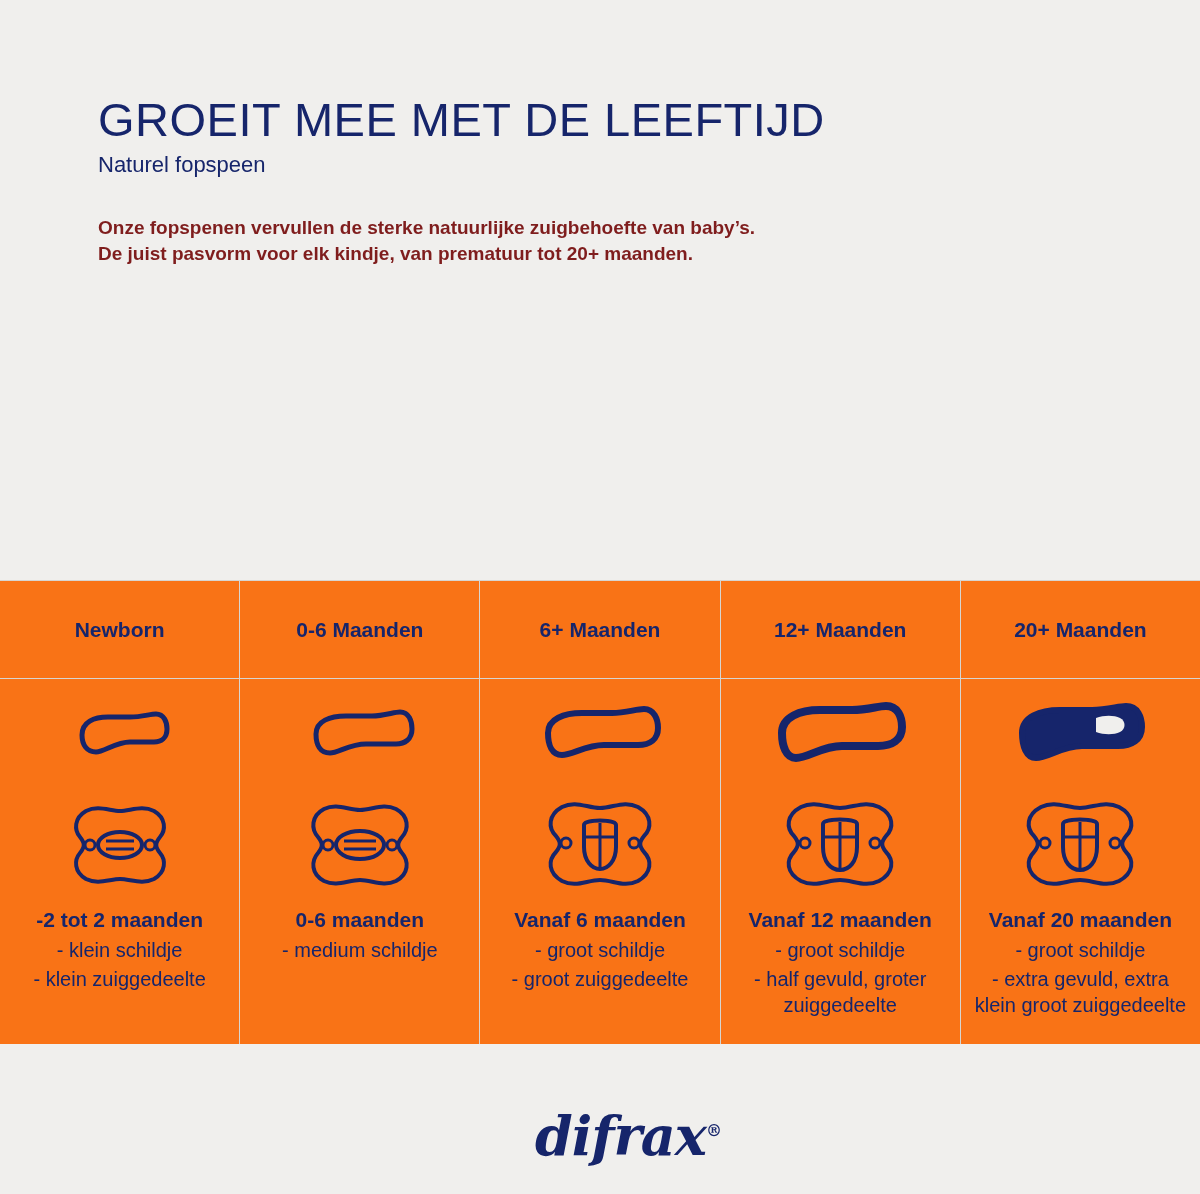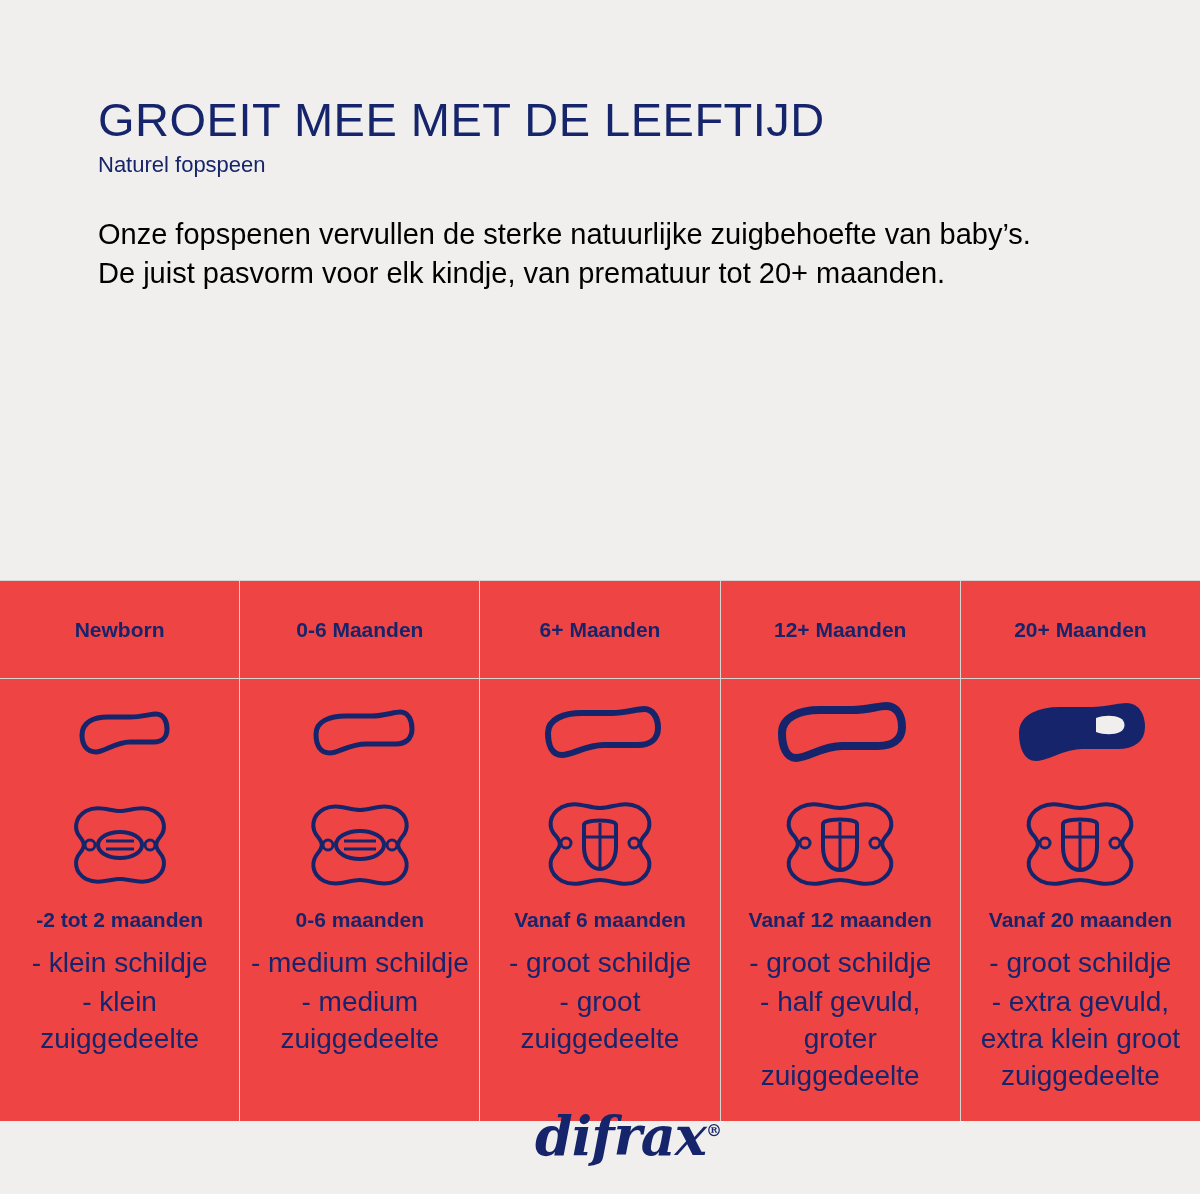--- a/index.html
+++ b/index.html
@@ -35,45 +35,45 @@
     text-transform: uppercase;
   }
   .subtitle {
     font-size: 22px;
     font-weight: 400;
     color: #16256b;
     margin: 0 0 38px 0;
     line-height: 1.1;
   }
   .para {
-    font-size: 29px;
-    font-weight: 400;
+    font-size: 19px;
+    font-weight: 700;
     line-height: 1.35;
-    color: #000000;
+    color: #7f1d1d;
     margin: 0 0 0 0;
     max-width: 940px;
   }
   .para + .para {
   }
   
   .table {
     position: absolute;
     top: 580px;
     left: 0;
     width: 1200px;
     display: flex;
     border-top: 1px solid #d7d5d1;
   }
   .col {
     flex: 1 1 0;
     box-sizing: border-box;
     border-right: 1px solid #d7d5d1;
     display: flex;
     flex-direction: column;
-    background: #ef4444;
+    background: #f97316;
   }
   .col:last-child {
     border-right: none;
   }
   .col-head {
     height: 97px;
     display: flex;
     align-items: center;
     justify-content: center;
     font-size: 21px;
@@ -95,25 +95,25 @@
     justify-content: center;
   }
   .col-body {
     padding: 8px 10px 26px 10px;
     text-align: center;
   }
   .item-title {
     font-size: 21px;
     font-weight: bold;
     color: #16256b;
-    margin-bottom: 12px;
+    margin-bottom: 4px;
     line-height: 1.25;
   }
   .item-desc {
-    font-size: 28px;
+    font-size: 20px;
     font-weight: 400;
     color: #16256b;
     line-height: 1.32;
   }
   .item-desc div {
     margin-top: 2px;
   }
   
   .logo-wrap {
     position: absolute;
@@ -195,21 +195,20 @@
           <line x1="52" y1="44" x2="84" y2="44" stroke="#16256b" stroke-width="3"></line>
           <line x1="52" y1="52" x2="84" y2="52" stroke="#16256b" stroke-width="3"></line>
           <circle cx="36" cy="48" r="5" fill="none" stroke="#16256b" stroke-width="3"></circle>
           <circle cx="100" cy="48" r="5" fill="none" stroke="#16256b" stroke-width="3"></circle>
         </svg>
       </div>
       <div class="col-body">
         <div class="item-title">0-6 maanden</div>
         <div class="item-desc">
           <div>- medium schildje</div>
-          <div>- medium zuiggedeelte</div>
         </div>
       </div>
     </div>
 
     <div class="col">
       <div class="col-head">6+ Maanden</div>
       <div class="col-img-top">
         <svg width="124" height="64" viewBox="0 0 124 64">
           <path d="M10 30 C10 16, 26 10, 44 10 L74 10 C88 10, 98 6, 106 6 C116 6, 120 16, 120 25 C120 36, 112 42, 100 42 L66 42 C48 42, 34 52, 24 52 C14 52, 10 42, 10 30 Z" fill="none" stroke="#16256b" stroke-width="6" stroke-linejoin="round"></path>
         </svg>

